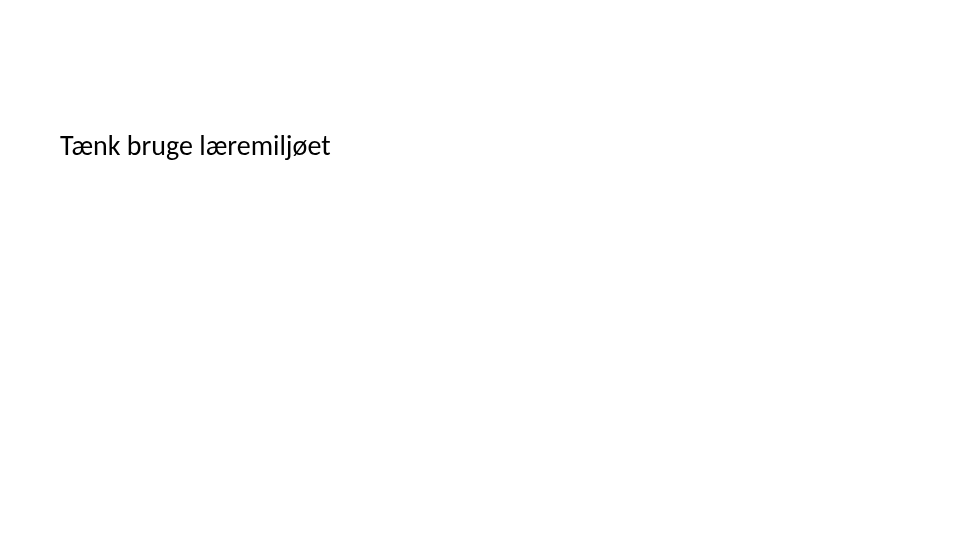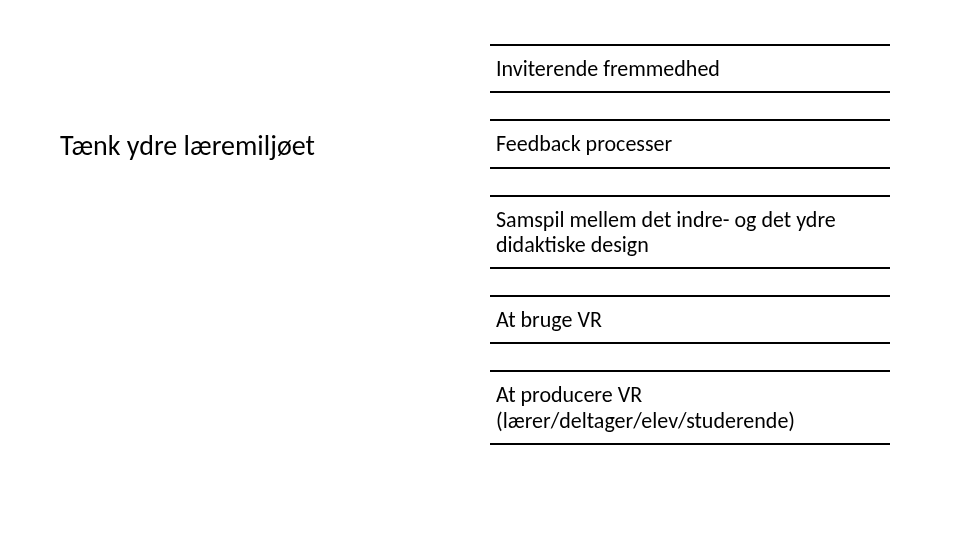--- a/index.html
+++ b/index.html
@@ -33,23 +33,16 @@
     line-height: 1.15;
     text-align: left;
   }
   .item:last-child { margin-bottom: 0; }
 </style>
 </head>
 <body>
 
 <div class="slide">
 
-  <div class="left-title">Tænk ydre læremiljøet</div>
+  <div class="left-title">Tænk bruge læremiljøet</div>
 
-  <div class="right-col">
-    <div class="item">Inviterende fremmedhed</div>
-    <div class="item">Feedback processer</div>
-    <div class="item">Samspil mellem det indre- og det ydre didaktiske design</div>
-    <div class="item">At bruge VR</div>
-    <div class="item">At producere VR (lærer/deltager/elev/studerende)</div>
-  </div>
 
 </div>
 
 </body></html>

